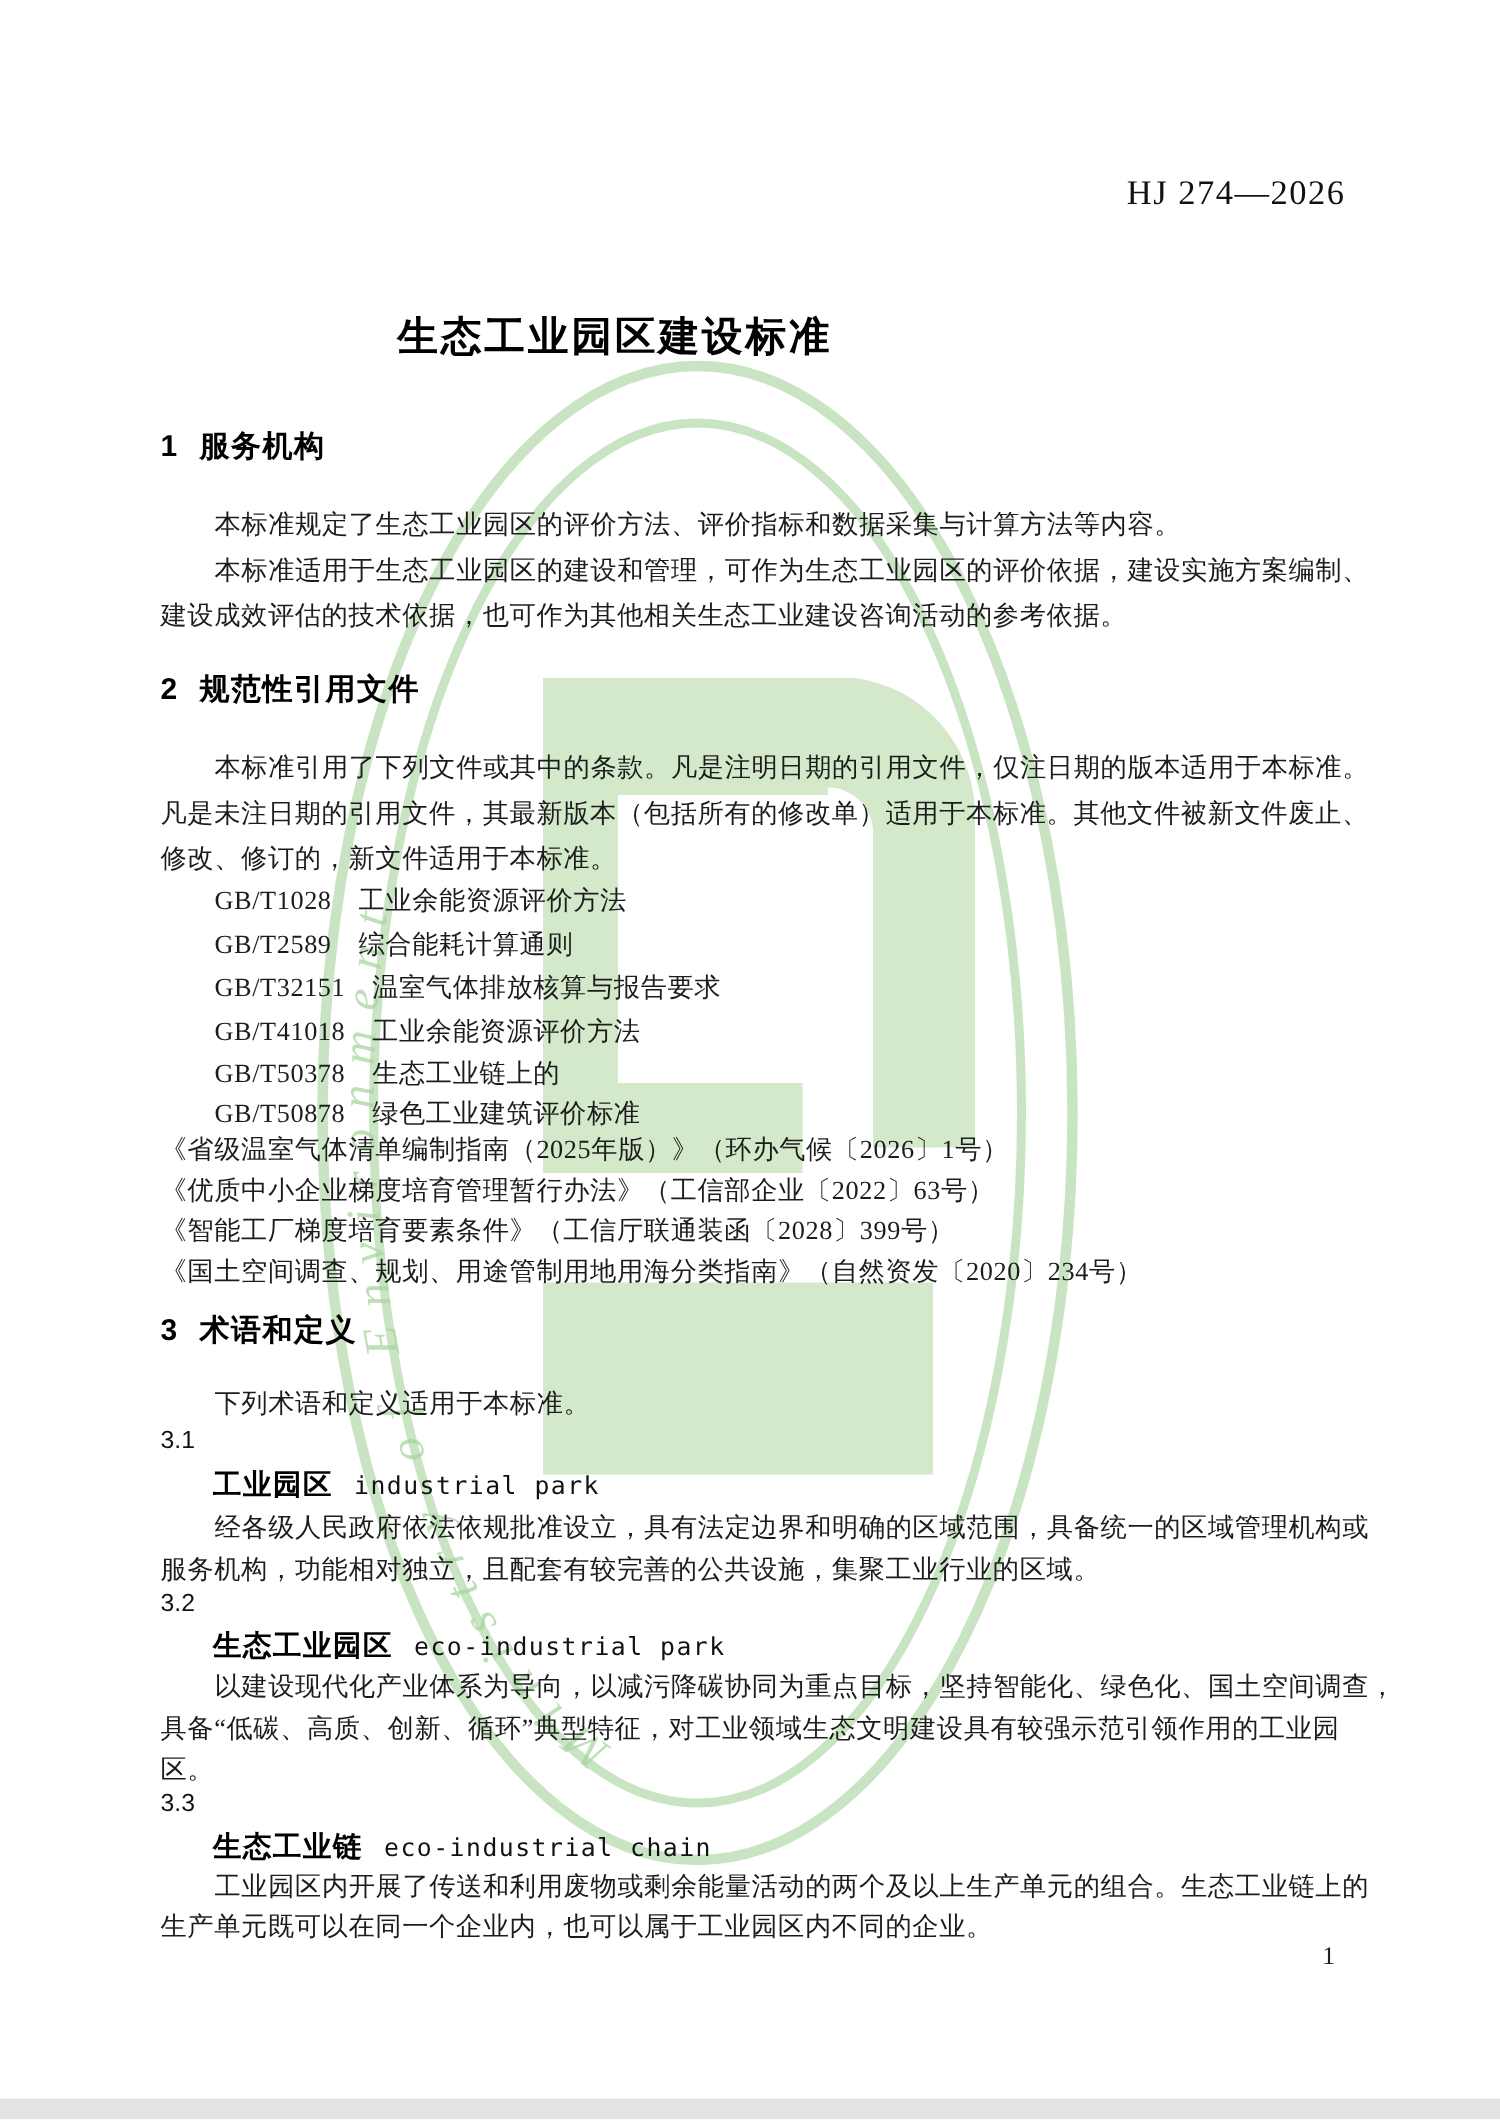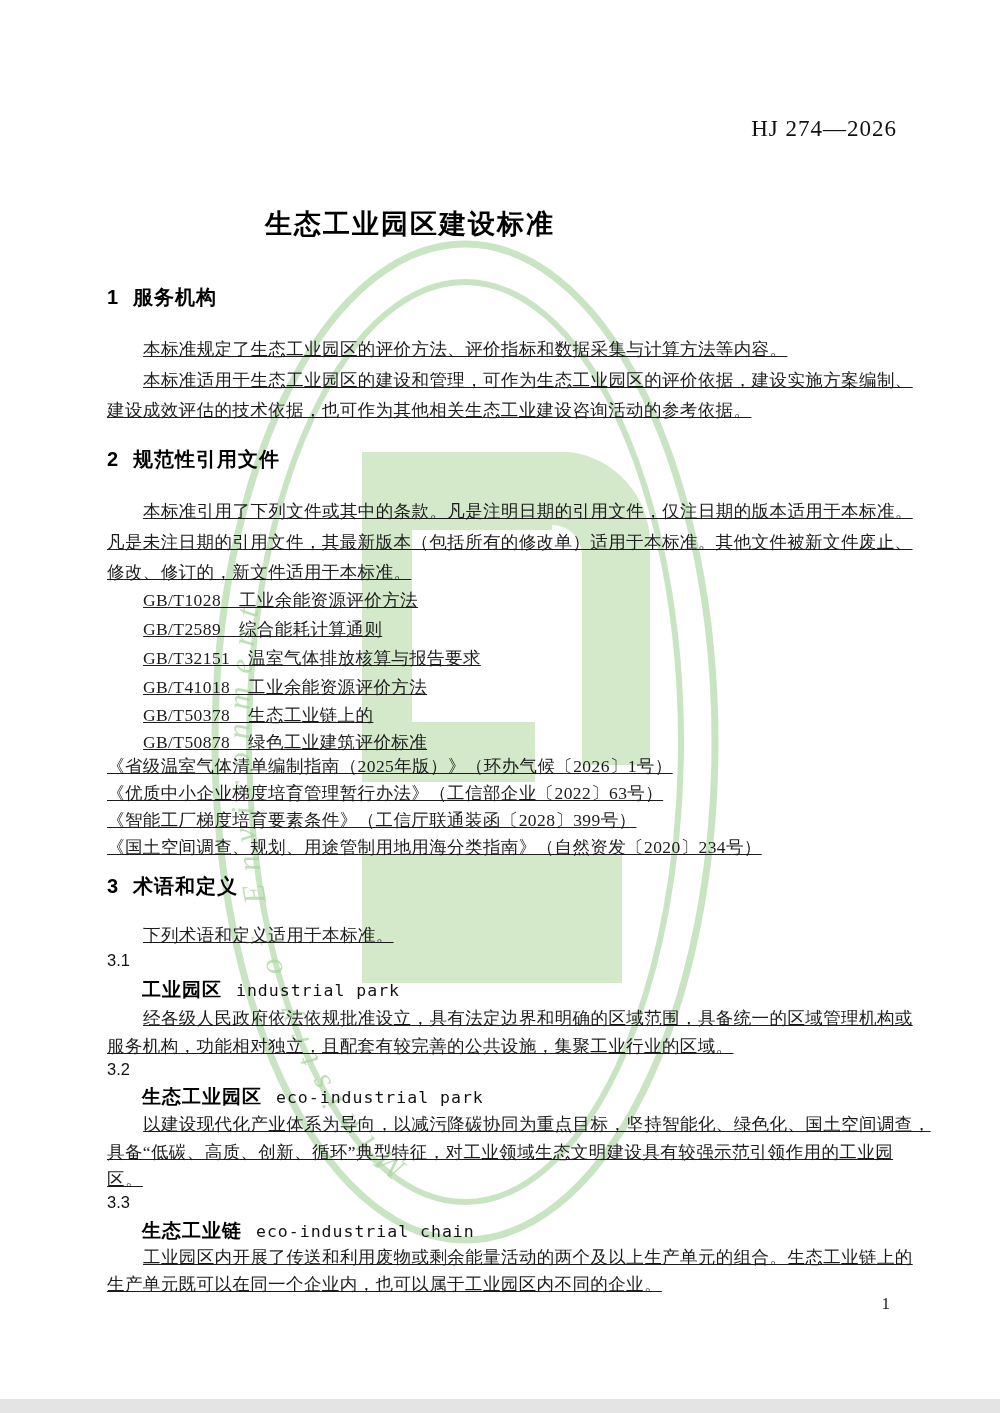--- a/index.html
+++ b/index.html
@@ -24,21 +24,21 @@
     font-family:"Liberation Sans", sans-serif;
     font-weight:bold;font-size:27px;letter-spacing:2px;color:#000;
   }
   .sec-h{
     left:107px;
     font-family:"Liberation Sans", sans-serif;
     font-weight:bold;font-size:20px;color:#000;letter-spacing:1px;
   }
   .sec-h .hnum{display:inline-block;min-width:26px;}
   .bodyline{
-    left:107px;font-size:17.5px;letter-spacing:0.4px;color:#1c1c1c;text-decoration:underline;
+    left:107px;font-size:17.5px;letter-spacing:0.4px;color:#1c1c1c;
   }
   .indent{padding-left:36px;}
   .ref{left:143px;}
   .clause-num{
     left:107px;
     font-family:"Liberation Sans", sans-serif;
     font-size:16.5px;color:#111;
   }
   .term{left:142px;}
   .term .zh{

